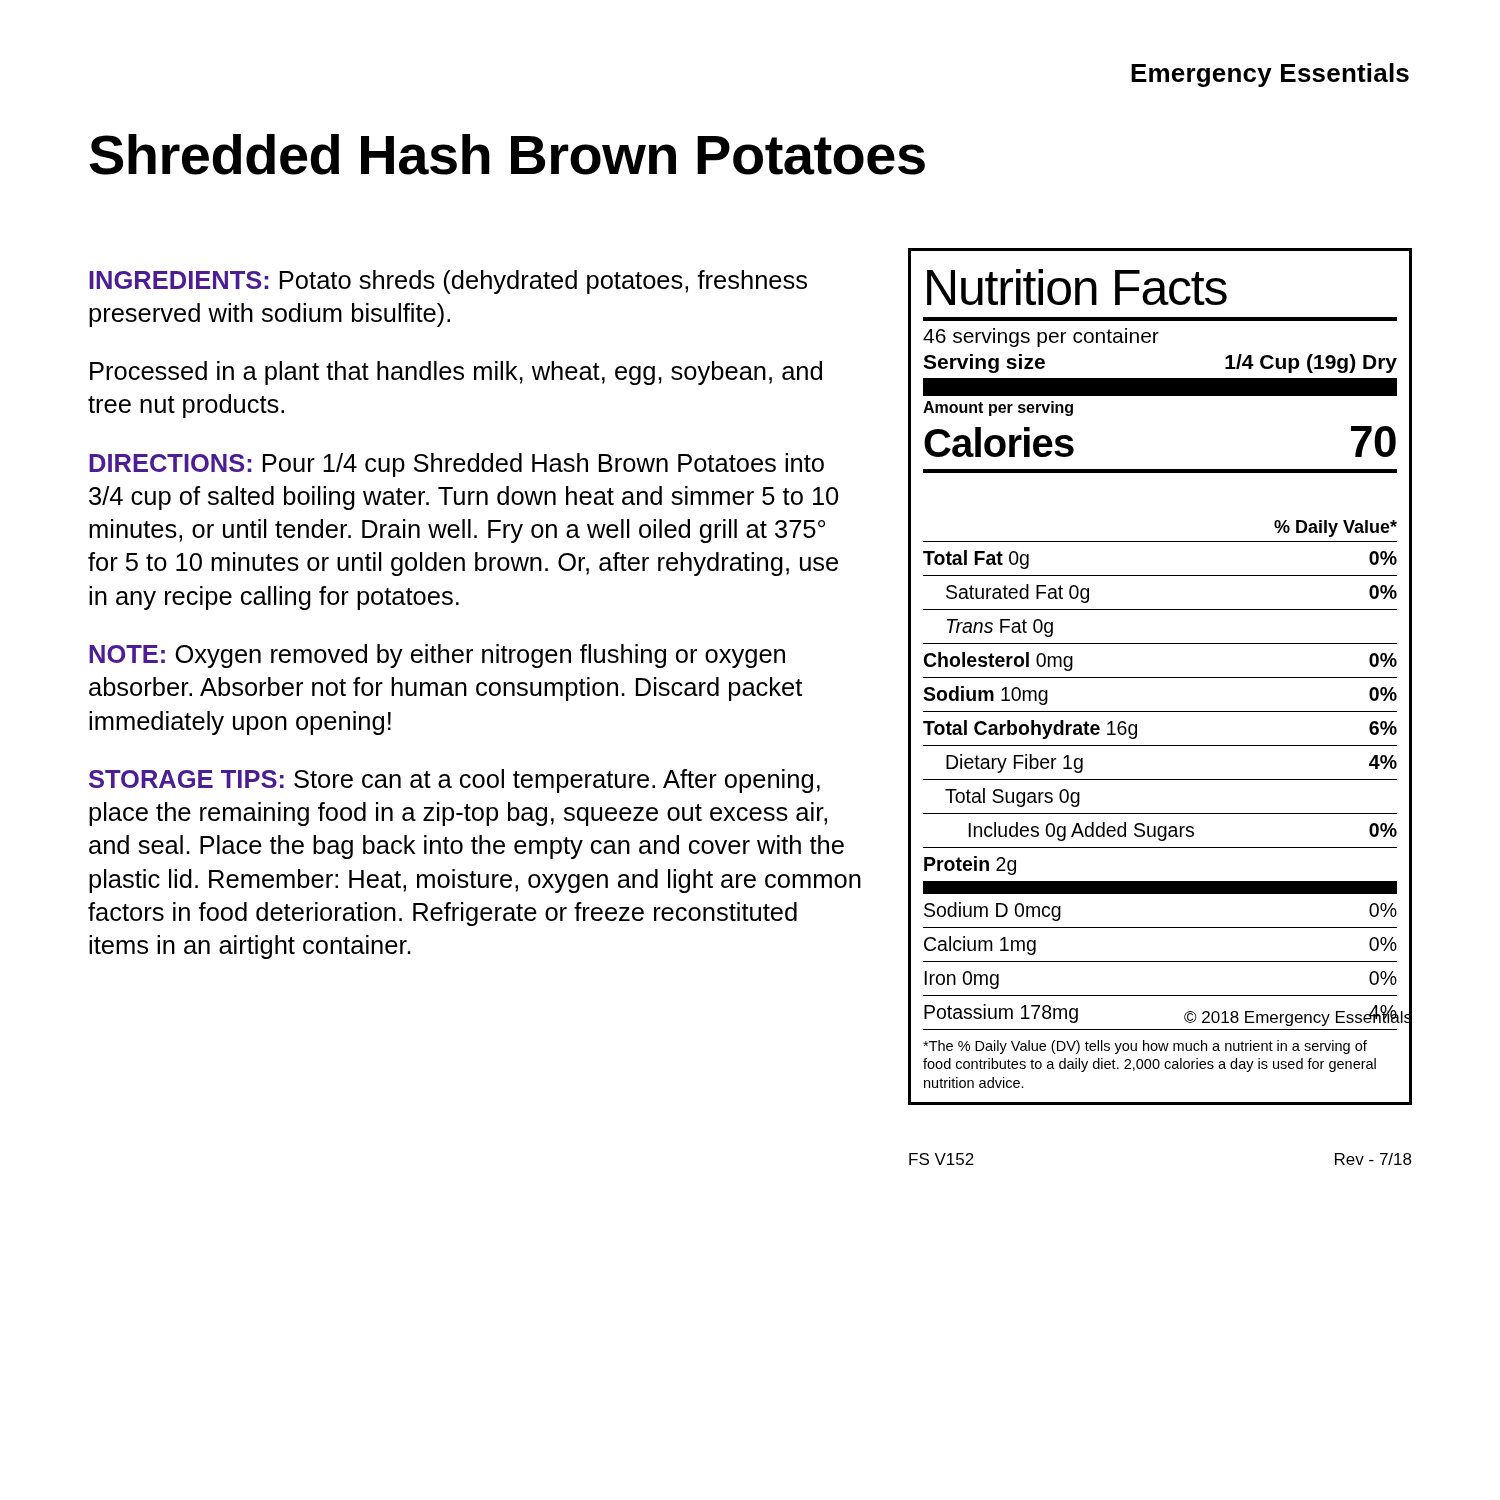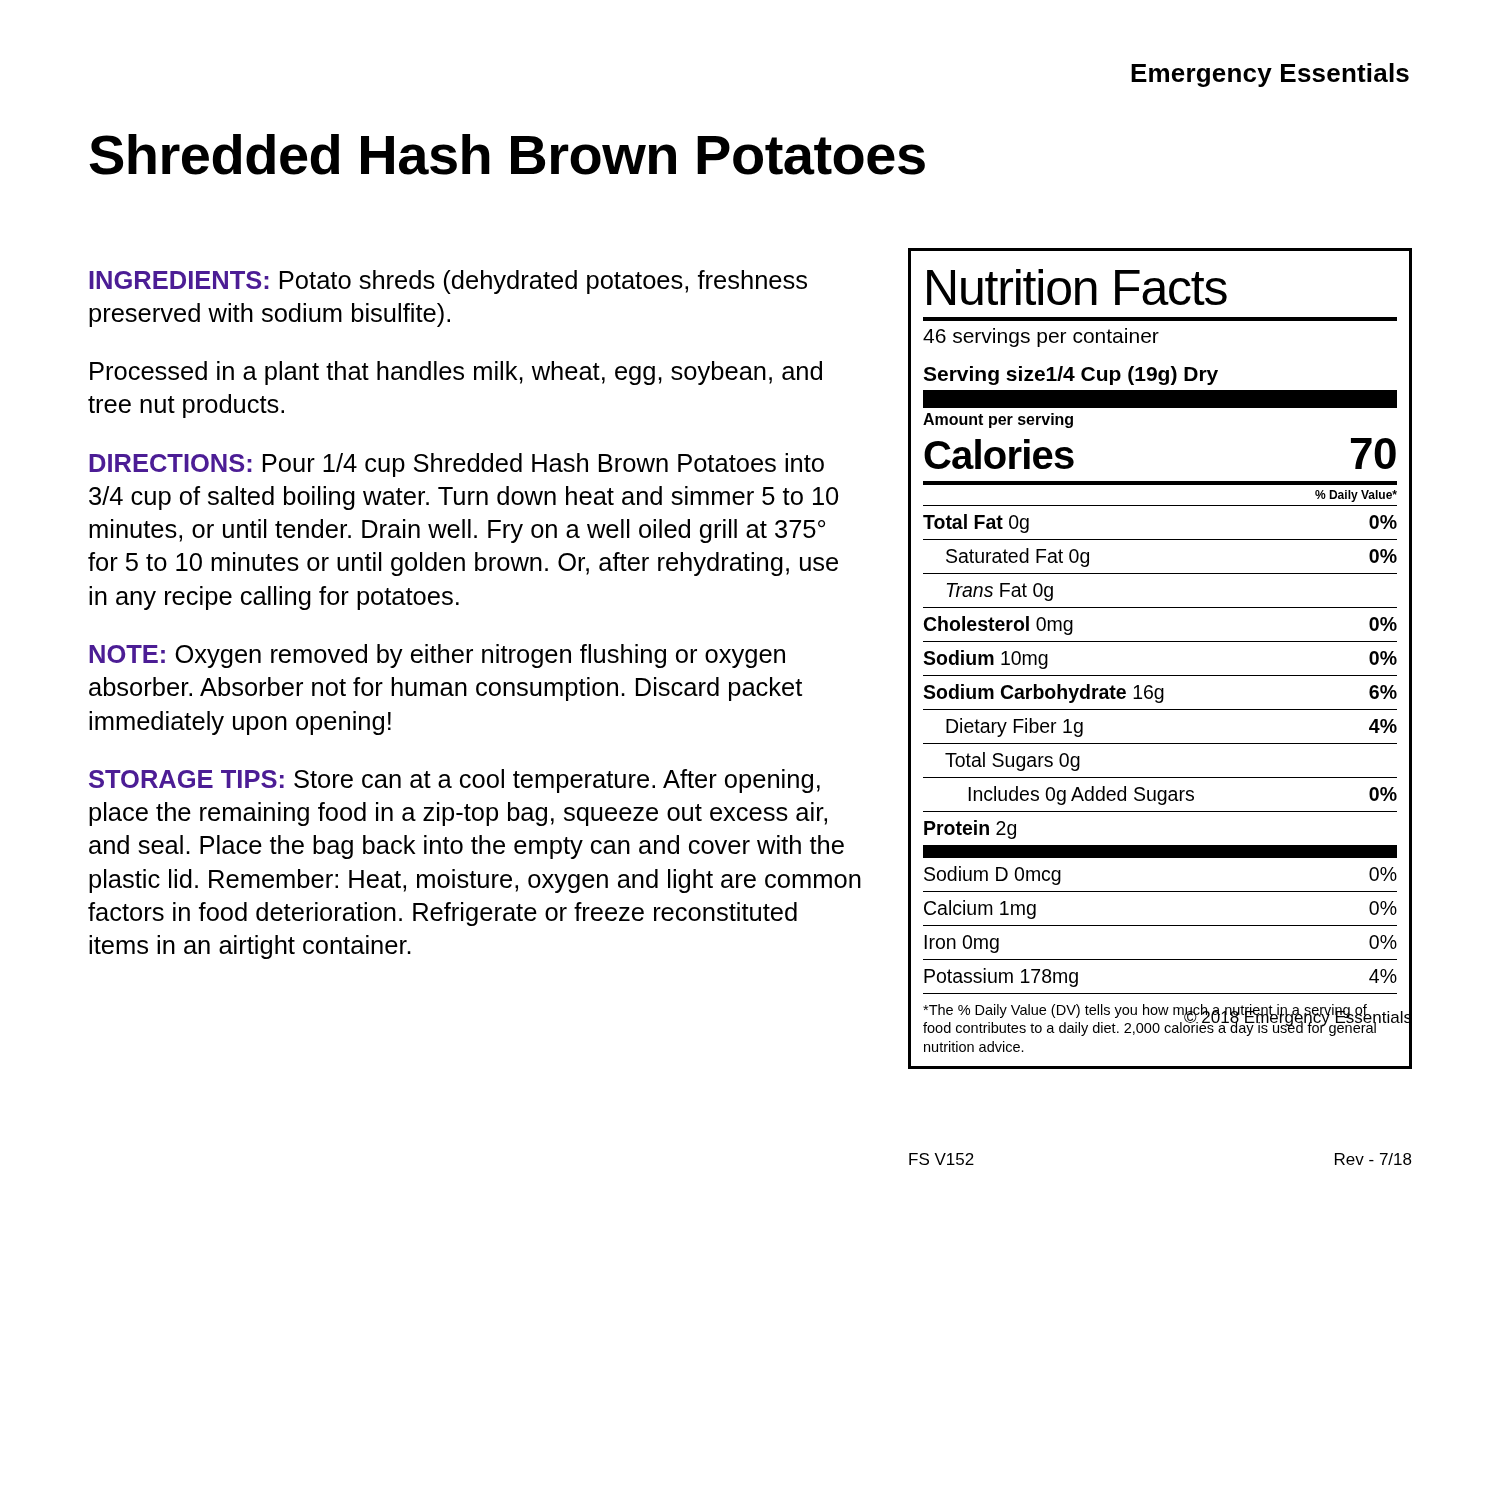--- a/index.html
+++ b/index.html
@@ -86,24 +86,24 @@
   .rule-thick{ border-bottom: 18px solid #000; }
   .rule-thick2{ border-bottom: 13px solid #000; }
 
   .servings {
     font-size: 21px;
     line-height: 1.25;
     padding: 2px 0 0 0;
   }
   .serving-size {
     display: flex;
+    justify-content: space-between;
     font-size: 21px;
     font-weight: bold;
     padding: 1px 0 4px 0;
-    margin-top: 12px;
   }
   .amt-per {
     font-size: 16px;
     font-weight: bold;
     padding-top: 3px;
   }
   .cal-row {
     display: flex;
     justify-content: space-between;
     align-items: baseline;
@@ -114,23 +114,24 @@
     font-weight: bold;
     letter-spacing: -0.8px;
   }
   .cal-value {
     font-size: 44px;
     font-weight: bold;
     letter-spacing: -0.5px;
   }
   .dv-head {
     text-align: right;
-    font-size: 12px;
+    font-size: 18px;
     font-weight: bold;
     padding: 3px 0 3px 0;
+    margin-top: 41px;
   }
   .nrow {
     display: flex;
     justify-content: space-between;
     font-size: 19.5px;
     padding: 5px 0 5px 0;
     border-bottom: 1px solid #000;
   }
   .nrow .nm { }
   .nrow .dv { font-weight: bold; }
@@ -225,21 +226,21 @@
     </div>
     <div class="nrow">
       <span class="nm"><span class="bold">Cholesterol</span> <span>0mg</span></span>
       <span class="dv">0%</span>
     </div>
     <div class="nrow">
       <span class="nm"><span class="bold">Sodium</span> <span>10mg</span></span>
       <span class="dv">0%</span>
     </div>
     <div class="nrow">
-      <span class="nm"><span class="bold">Sodium Carbohydrate</span> <span>16g</span></span>
+      <span class="nm"><span class="bold">Total Carbohydrate</span> <span>16g</span></span>
       <span class="dv">6%</span>
     </div>
     <div class="nrow indent1">
       <span class="nm"><span>Dietary Fiber</span> <span>1g</span></span>
       <span class="dv">4%</span>
     </div>
     <div class="nrow indent1">
       <span class="nm"><span>Total Sugars</span> <span>0g</span></span>
       <span class="dv"></span>
     </div>

